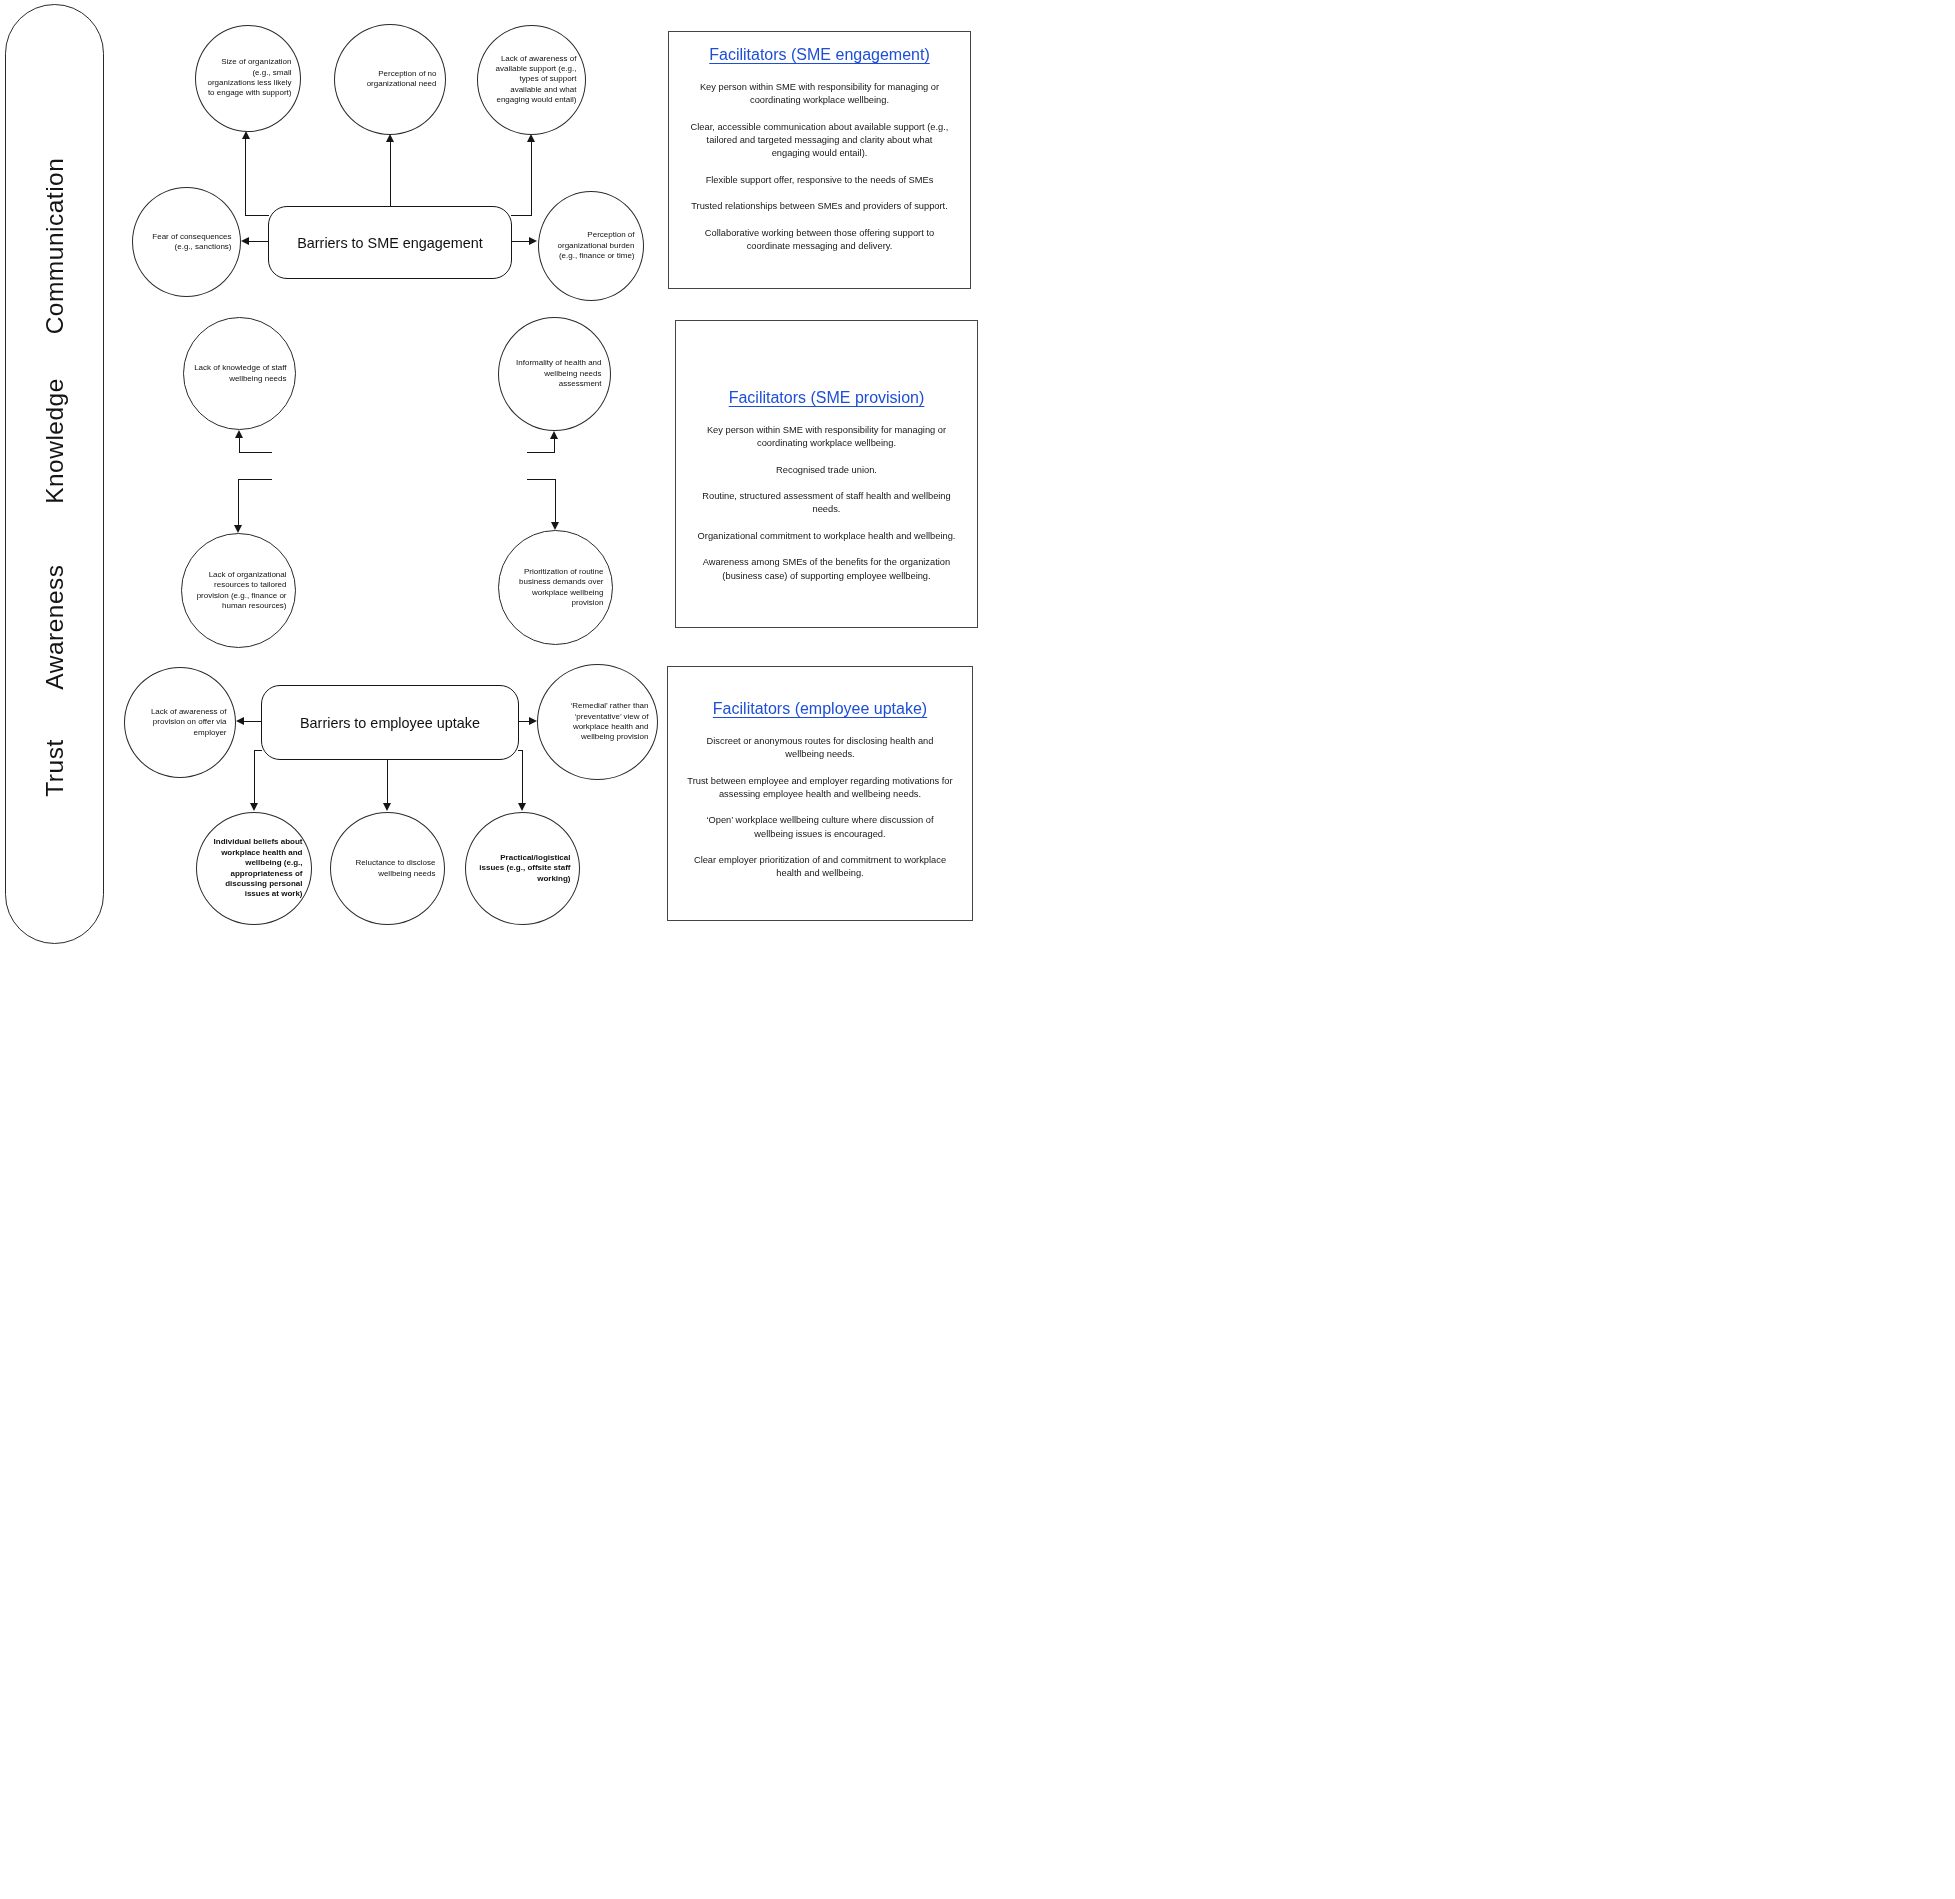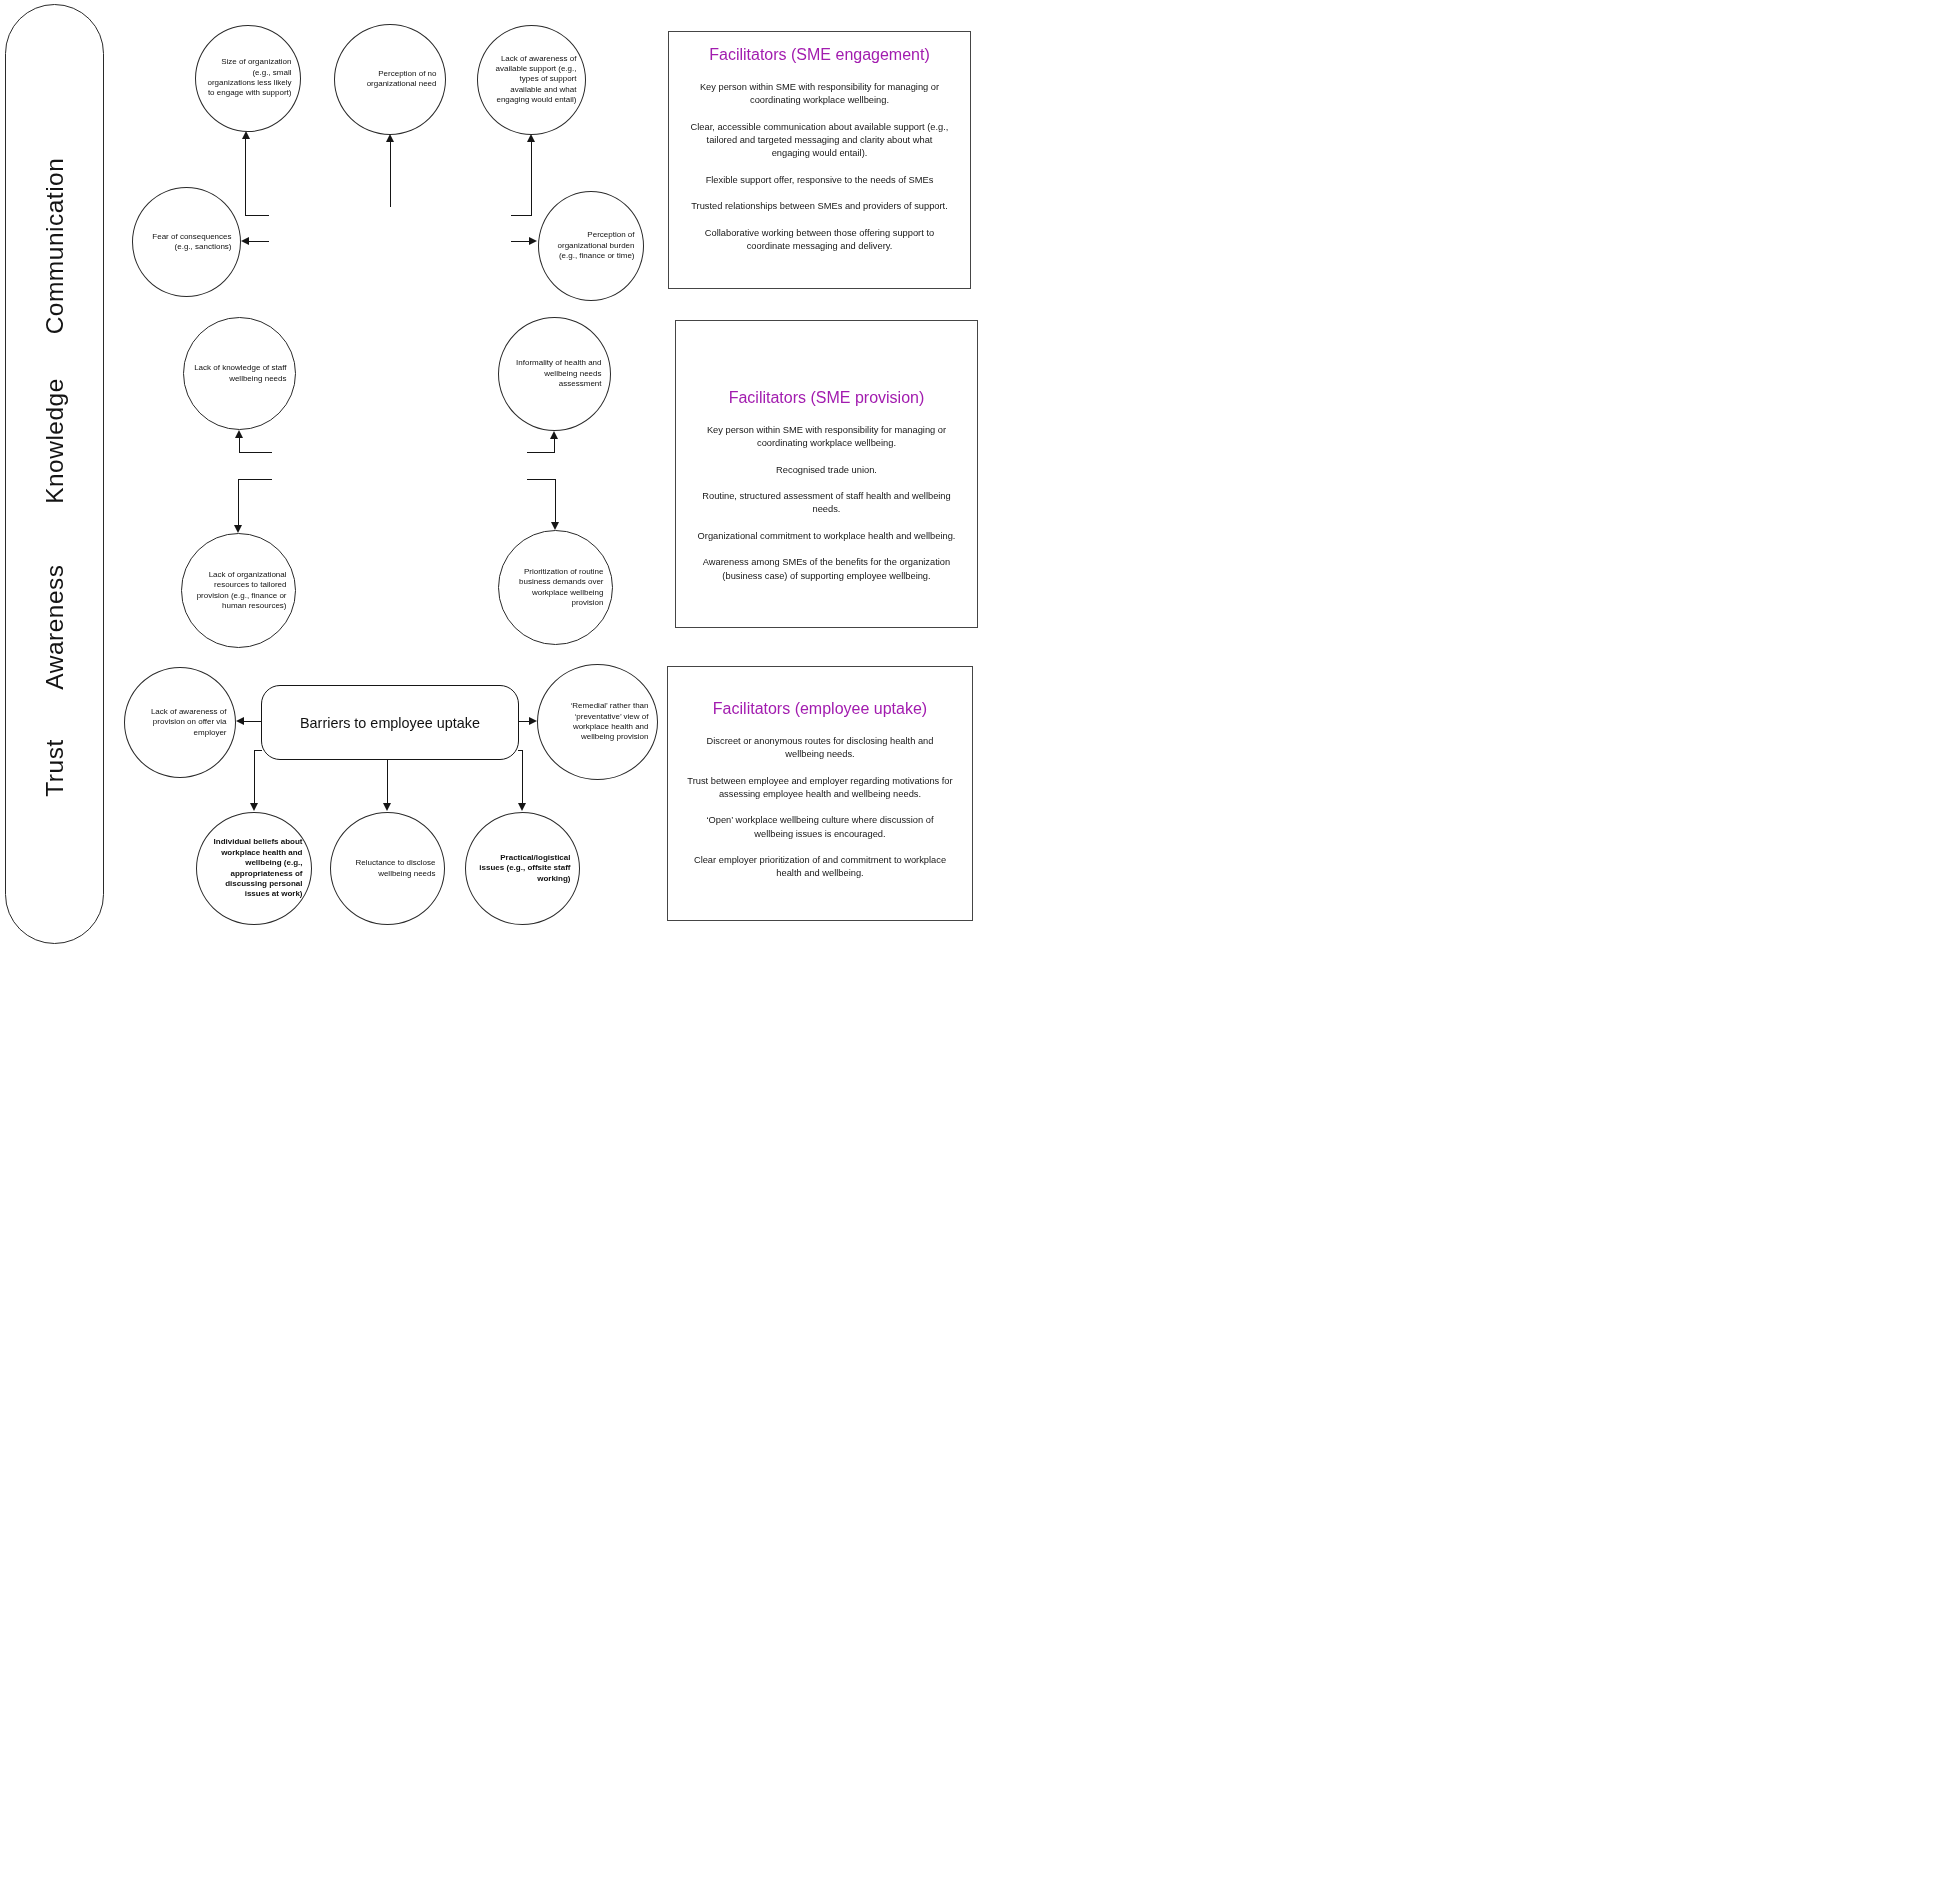--- a/index.html
+++ b/index.html
@@ -22,21 +22,21 @@
   .bbox {
     position:absolute; border:1.3px solid #161616; border-radius:19px; background:#fff;
     display:flex; align-items:center; justify-content:center; text-align:center;
     font-size:14.4px; box-sizing:border-box; z-index:3;
   }
   .fbox {
     position:absolute; border:1.1px solid #454545; background:#fff; box-sizing:border-box;
     text-align:center;
   }
   .ftitle {
-    font-size:16px; color:#a21caf; text-underline-offset:2.7px;
+    font-size:16px; color:#1d4ed8; text-decoration:underline; text-underline-offset:2.7px;
     margin:0 0 17px 0; font-weight:normal;
   }
   .fitem { font-size:9.3px; line-height:1.42; margin:13.3px 14px 0 14px; color:#161616; }
   .hline, .vline { position:absolute; background:#151515; z-index:1; }
   .hline { height:1.1px; } .vline { width:1.1px; }
   .arr { position:absolute; width:0; height:0; z-index:2; }
   .arr-up    { border-left:4.3px solid transparent; border-right:4.3px solid transparent; border-bottom:8.5px solid #151515; }
   .arr-down  { border-left:4.3px solid transparent; border-right:4.3px solid transparent; border-top:8.5px solid #151515; }
   .arr-left  { border-top:4.3px solid transparent; border-bottom:4.3px solid transparent; border-right:8.5px solid #151515; }
   .arr-right { border-top:4.3px solid transparent; border-bottom:4.3px solid transparent; border-left:8.5px solid #151515; }
@@ -68,20 +68,21 @@
 
   <div class="arr arr-right" style="left:529px; top:237px;"></div>
   <div class="hline" style="left:511px; top:241px; width:19px;"></div>
 
   <div class="circle" style="left:195px; top:24.5px; width:106px; height:107px;">Size of organization (e.g., small organizations less likely to engage with support)</div>
   <div class="circle" style="left:334px; top:23.5px; width:112px; height:111px;">Perception of no organizational need</div>
   <div class="circle" style="left:477px; top:24.5px; width:109px; height:110px;">Lack of awareness of available support (e.g., types of support available and what engaging would entail)</div>
   <div class="circle" style="left:132px; top:187px; width:109px; height:110px;">Fear of consequences (e.g., sanctions)</div>
   <div class="circle" style="left:538px; top:191px; width:106px; height:110px;">Perception of organizational burden (e.g., finance or time)</div>
 
+  <div class="bbox" style="left:268px; top:206px; width:244px; height:73px;">Barriers to SME engagement</div>
 
   <div class="arr arr-up" style="left:235px; top:430px;"></div>
   <div class="vline" style="left:239px; top:438px; height:15px;"></div>
   <div class="hline" style="left:239px; top:452px; width:33px;"></div>
 
   <div class="arr arr-up" style="left:550px; top:431px;"></div>
   <div class="vline" style="left:554px; top:438px; height:14.4px;"></div>
   <div class="hline" style="left:527px; top:452px; width:28px;"></div>
 
   <div class="hline" style="left:238px; top:479px; width:34px;"></div>

